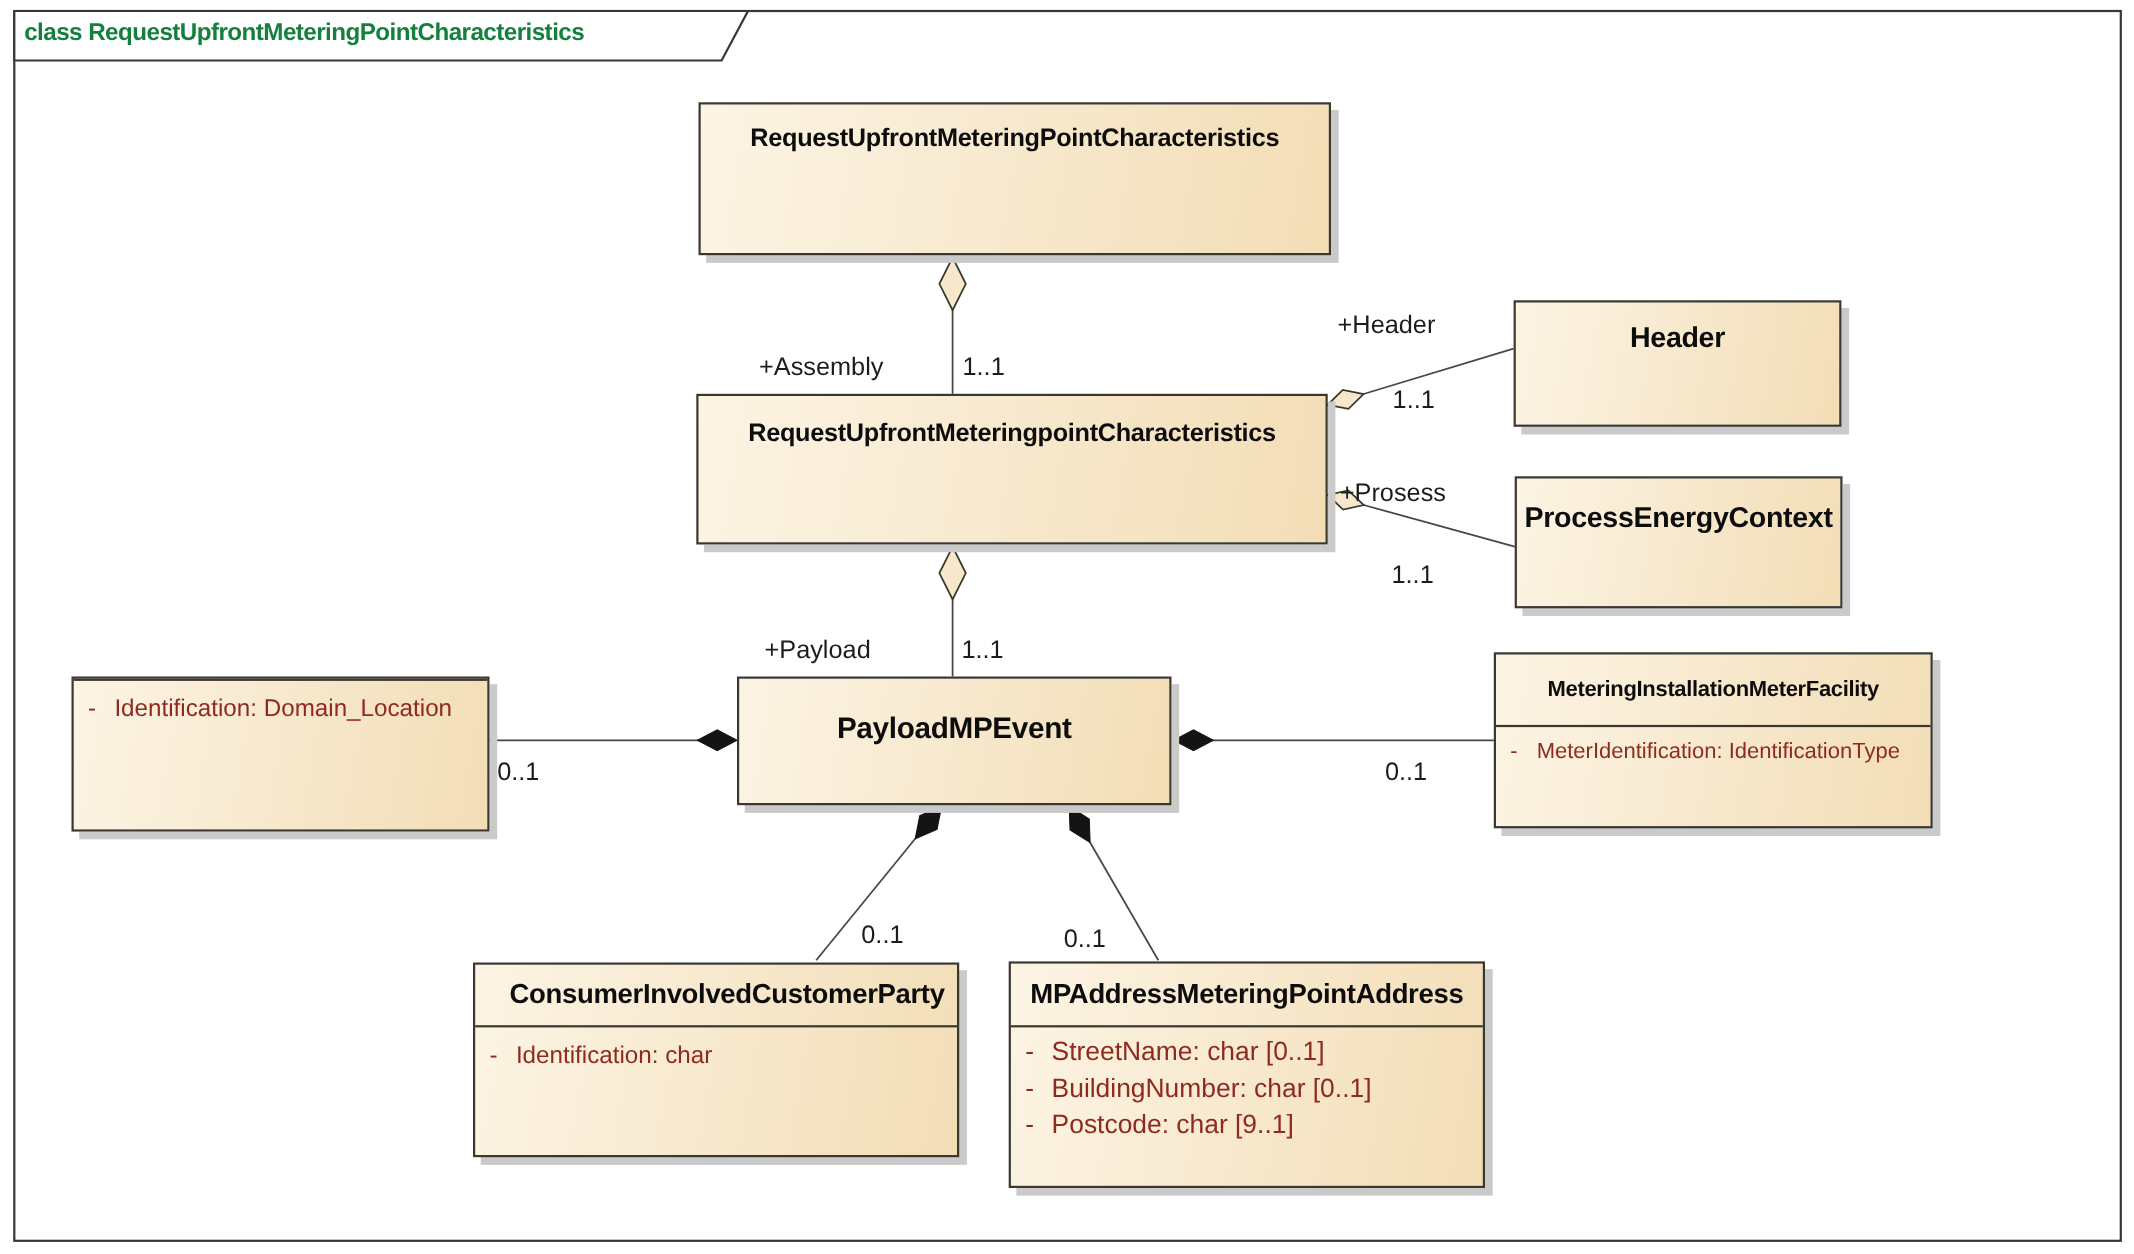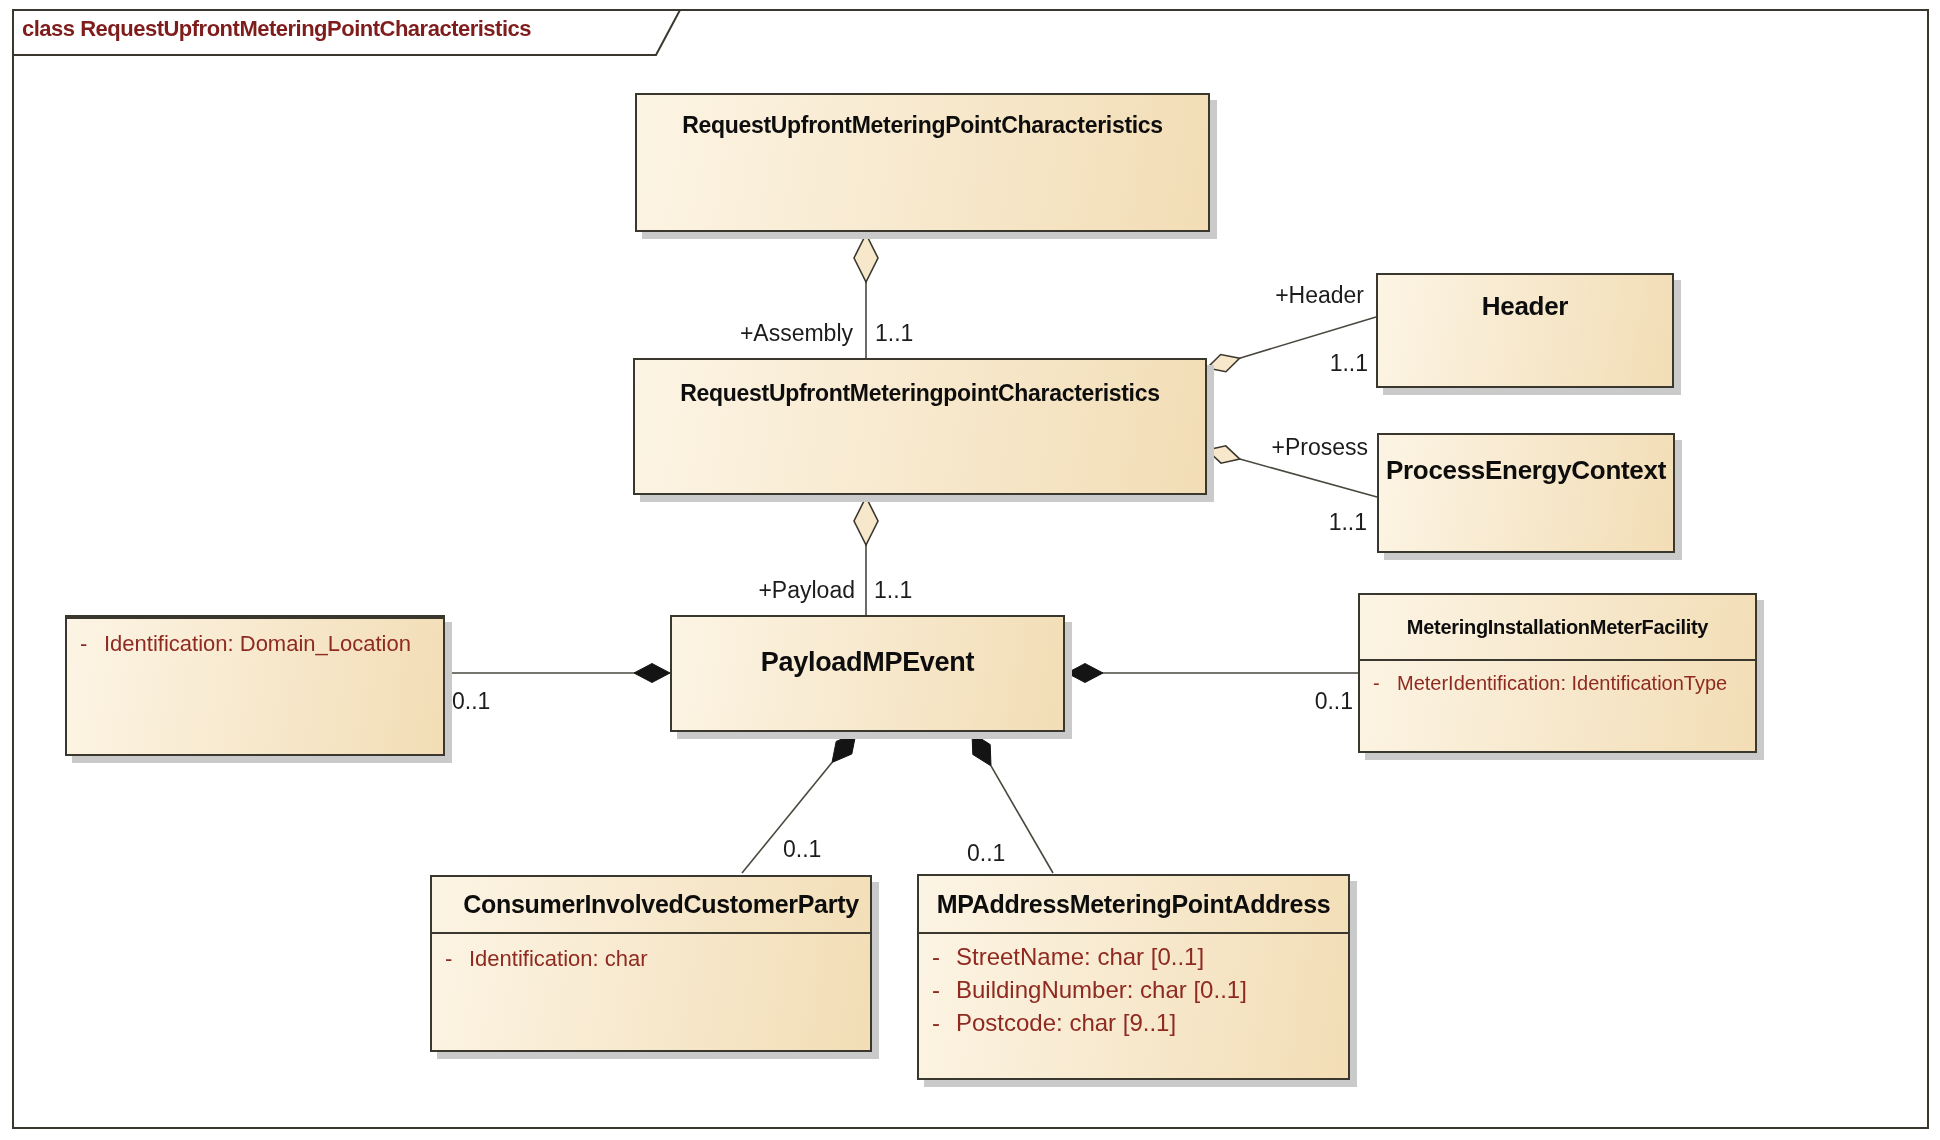--- a/index.html
+++ b/index.html
@@ -37,25 +37,25 @@
   }
   .attr-row{display:flex;white-space:nowrap;}
   .attr-vis{width:37px;padding-left:13px;box-sizing:border-box;}
   .lbl{
     position:absolute;
     font-size:23px;line-height:27px;
     color:#1c1c1c;
     white-space:nowrap;
     z-index:3;
   }
-  .lbl.r{text-align:right;}
+  .lbl.r{}
   #tab-title{
     position:absolute;left:22px;top:16px;
     font-size:22px;font-weight:bold;letter-spacing:-0.5px;
-    color:#7f1d1d;z-index:3;white-space:nowrap;
+    color:#15803d;z-index:3;white-space:nowrap;
   }
   .conn-line{stroke:#4a473f;stroke-width:1.6;fill:none;}
   .diamond-hollow{fill:#f7e8cb;stroke:#3a372f;stroke-width:1.6;}
   .diamond-filled{fill:#141414;stroke:#141414;stroke-width:1;}
 </style>
 </head>
 <body>
 
 <div id="canvas">
 

